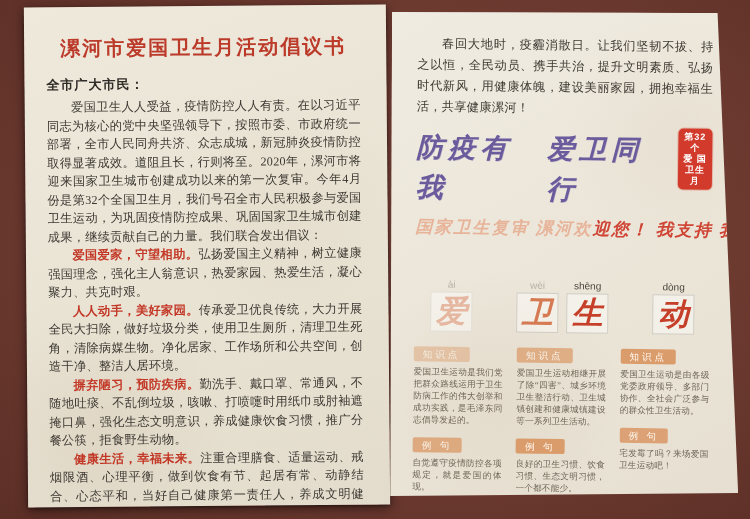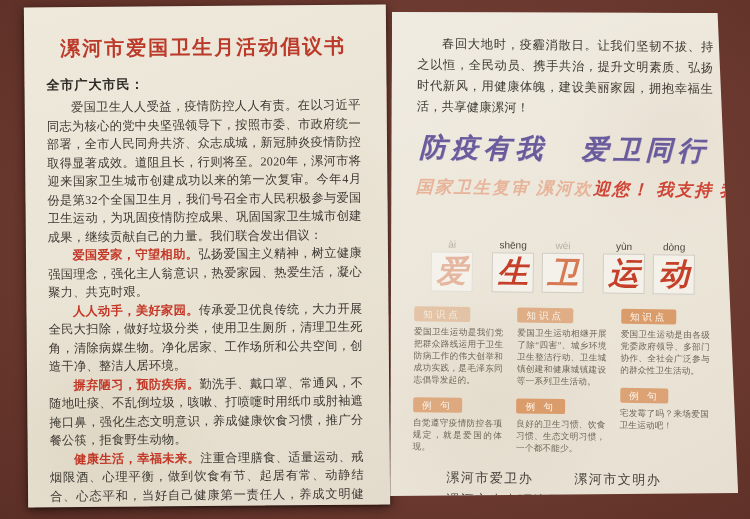--- a/index.html
+++ b/index.html
@@ -117,48 +117,49 @@
   </div>
 </div>
 
 <div class="paper paper-right">
   <div class="rp-inner">
     <p class="rp-intro">春回大地时，疫霾消散日。让我们坚韧不拔、持之以恒，全民动员、携手共治，提升文明素质、弘扬时代新风，用健康体魄，建设美丽家园，拥抱幸福生活，共享健康漯河！</p>
 
     <div class="slogan-row">
       <span class="slogan-text">防疫有我</span>
       <span class="slogan-text">爱卫同行</span>
+      <span class="seal">
+        <span>第32个</span><br>
+        <span>爱 国</span><br>
+        <span>卫生月</span>
+      </span>
     </div>
 
     <div class="handwritten">
       <span class="hw-faded">国家卫生复审 漯河欢</span><span class="hw-clear">迎您！ 我支持 我参与！</span>
     </div>
 
     <div class="chars-row">
       <div class="char-group">
         <div class="char-cell">
           <span class="char-pinyin py-light">ài</span>
           <span class="char-box cf-faint">爱</span>
         </div>
       </div>
       <div class="char-group">
         <div class="char-cell">
+          <span class="char-pinyin py-light">wèi</span>
+          <span class="char-box cf-mid">卫</span>
+        </div>
+        <div class="char-cell">
           <span class="char-pinyin py-dark">shēng</span>
           <span class="char-box cf-full">生</span>
         </div>
-        <div class="char-cell">
-          <span class="char-pinyin py-light">wèi</span>
-          <span class="char-box cf-mid">卫</span>
-        </div>
       </div>
       <div class="char-group">
-        <div class="char-cell">
-          <span class="char-pinyin py-dark">yùn</span>
-          <span class="char-box cf-full">运</span>
-        </div>
         <div class="char-cell">
           <span class="char-pinyin py-dark">dòng</span>
           <span class="char-box cf-full">动</span>
         </div>
       </div>
     </div>
 
     <div class="columns">
       <div class="col">
         <span class="tag" style="opacity:0.45">知识点</span>

